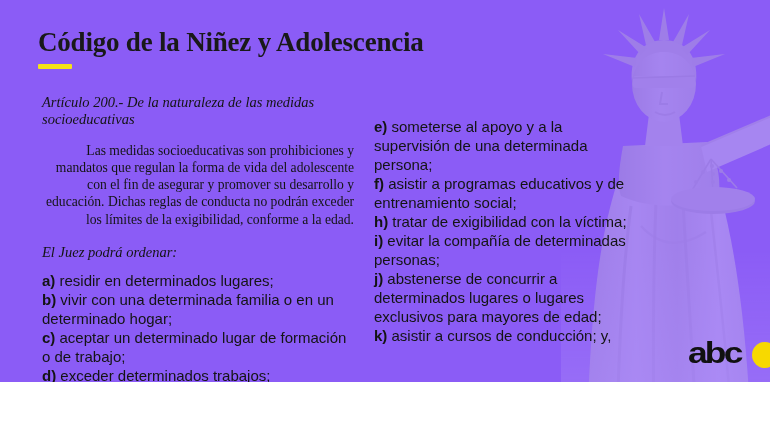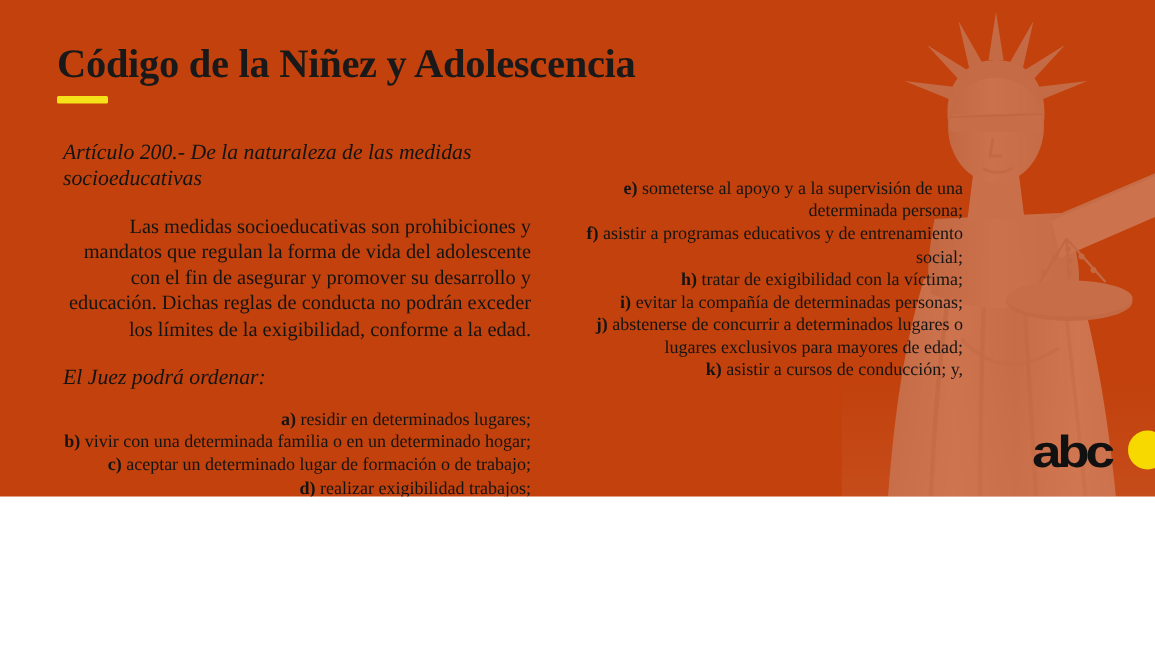--- a/index.html
+++ b/index.html
@@ -11,22 +11,22 @@
     width: 770px;
     height: 433px;
     background: #ffffff;
     font-family: "Liberation Serif", "DejaVu Serif", serif;
     overflow: hidden;
   }
 
   .page {
     position: relative;
     width: 770px;
-    height: 331px;
-    background: #c2410c;
+    height: 382px;
+    background: #8b5cf6;
     overflow: hidden;
   }
 
   
   .watermark {
     position: absolute;
     right: -6px;
     top: -4px;
     width: 215px;
     height: 437px;
@@ -95,37 +95,36 @@
     color: #141414;
     text-align: right;
   }
 
   .clause-list {
     margin: 0;
     padding: 0;
     list-style: none;
   }
   .clause {
-    font-family: Liberation Serif, serif;
-    font-size: 12px;
+    font-family: Liberation Sans, sans-serif;
+    font-size: 15px;
     line-height: 1.265;
     color: #141414;
-    text-align: right;
   }
   .clause .marker {
     font-weight: bold;
   }
 
   
   .logo {
     position: absolute;
     right: 0px;
     bottom: 14px;
     display: flex;
-    align-items: flex-start;
+    align-items: flex-end;
     z-index: 4;
   }
   .logo-word {
     font-family: "Liberation Sans", "DejaVu Sans", sans-serif;
     font-weight: bold;
     font-size: 30px;
     letter-spacing: -2.4px;
     color: #111111;
     line-height: 1;
     transform: scaleX(1.18);
@@ -242,21 +241,21 @@
         <li class="clause">
           <span class="marker">a)</span><span> residir en determinados lugares;</span>
         </li>
         <li class="clause">
           <span class="marker">b)</span><span> vivir con una determinada familia o en un determinado hogar;</span>
         </li>
         <li class="clause">
           <span class="marker">c)</span><span> aceptar un determinado lugar de formación o de trabajo;</span>
         </li>
         <li class="clause">
-          <span class="marker">d)</span><span> realizar exigibilidad trabajos;</span>
+          <span class="marker">d)</span><span> exceder determinados trabajos;</span>
         </li>
       </ul>
     </div>
 
     <div class="col col-right">
       <ul class="clause-list">
         <li class="clause">
           <span class="marker">e)</span><span> someterse al apoyo y a la supervisión de una determinada persona;</span>
         </li>
         <li class="clause">

